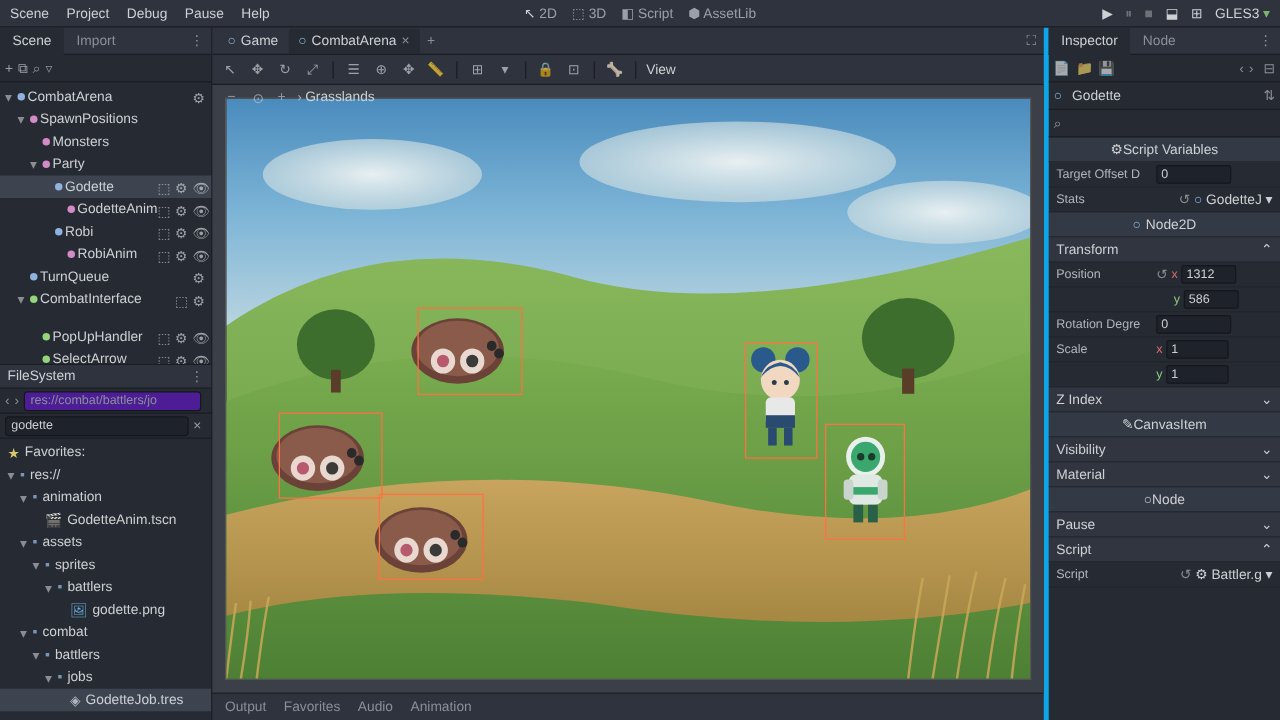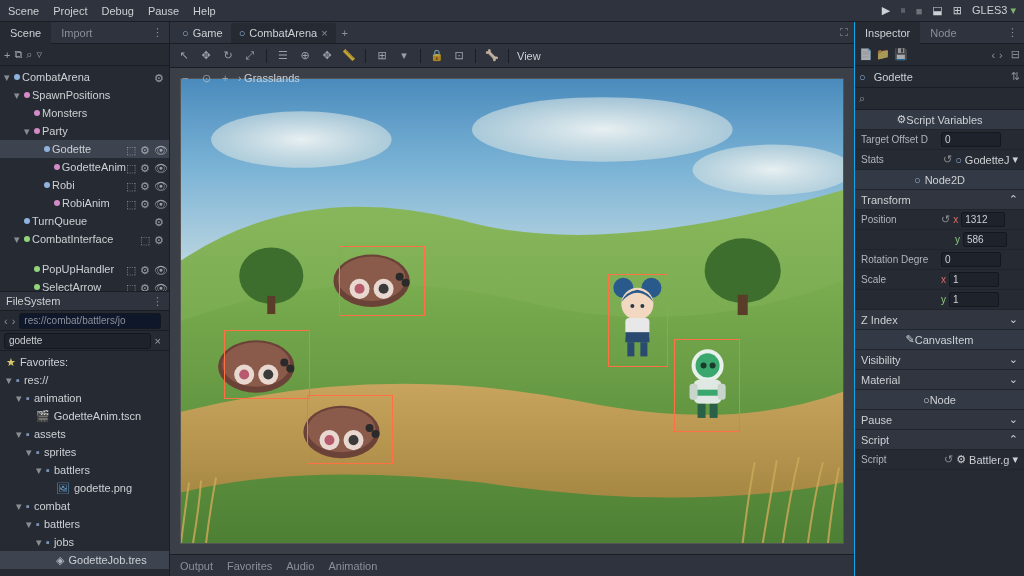--- a/index.html
+++ b/index.html
@@ -7,35 +7,35 @@
 .topbar{height:22px;background:#2e333d;display:flex;align-items:center;padding:0 8px;border-bottom:1px solid #1a1d23}
 .menu{display:flex;gap:14px}
 .menu span{cursor:pointer}
 .center-tabs{position:absolute;left:50%;transform:translateX(-50%);display:flex;gap:12px;align-items:center}
 .center-tabs span{cursor:pointer;color:#9aa0aa}
 .right-tools{margin-left:auto;display:flex;gap:10px;align-items:center}
 .right-tools .gles{color:#7fb36e}
 .main{flex:1;display:flex;overflow:hidden}
 .panel{background:#262b33;display:flex;flex-direction:column}
 .panel-left{width:170px;border-right:1px solid #1a1d23}
-.panel-right{width:170px;border-left:1px solid #0ea5e9}
+.panel-right{width:189px;border-left:4px solid #0ea5e9}
 .dock-tabs{height:22px;background:#2e333d;display:flex;align-items:center;border-bottom:1px solid #1a1d23}
 .dock-tab{padding:0 10px;height:22px;display:flex;align-items:center;cursor:pointer;color:#8a909a}
 .dock-tab.active{background:#262b33;color:#cdd0d4}
 .toolbar-row{height:22px;display:flex;align-items:center;gap:4px;padding:0 4px;border-bottom:1px solid #1a1d23}
 .filter-input{flex:1;background:#1e222a;border:1px solid #14171c;border-radius:3px;height:18px;padding:0 5px;color:#8a909a;font-size:10px}
 .tree{flex:1;overflow:auto;padding:2px 0}
 .tree-item{display:flex;align-items:center;height:18px;padding-right:4px;cursor:pointer;white-space:nowrap}
 .tree-item.sel{background:#3d4450}
 .tree-icons{margin-left:auto;display:flex;gap:3px;opacity:0.7}
 .ti{width:11px;height:11px;display:inline-block}
 .dot{width:6px;height:6px;border-radius:50%;margin-right:2px}
 .fs-header{height:20px;background:#2e333d;display:flex;align-items:center;padding:0 6px;border-top:1px solid #1a1d23;border-bottom:1px solid #1a1d23}
 .fs-path{height:20px;display:flex;align-items:center;padding:0 4px;gap:4px;border-bottom:1px solid #1a1d23}
-.fs-path input{flex:1;background:#0f172a;border:1px solid #14171c;border-radius:3px;height:16px;padding:0 4px;color:#8a909a;font-size:10px}
+.fs-path input{flex:1;background:#4c1d95;border:1px solid #14171c;border-radius:3px;height:16px;padding:0 4px;color:#8a909a;font-size:10px}
 .fs-search{height:20px;display:flex;align-items:center;padding:0 4px;border-bottom:1px solid #1a1d23}
 .fs-search input{flex:1;background:#1e222a;border:1px solid #14171c;border-radius:3px;height:16px;padding:0 4px;color:#cdd0d4;font-size:10px}
 .center{flex:1;display:flex;flex-direction:column;background:#262b33}
 .scene-tabs{height:22px;background:#2e333d;display:flex;align-items:center;border-bottom:1px solid #1a1d23;padding-left:4px}
 .scene-tab{padding:0 8px;height:20px;display:flex;align-items:center;gap:4px;cursor:pointer;color:#8a909a;border-radius:3px 3px 0 0}
 .scene-tab.active{background:#262b33;color:#cdd0d4}
 .scene-tab .close{opacity:0.6}
 .vp-toolbar{height:24px;background:#2e333d;display:flex;align-items:center;gap:6px;padding:0 6px;border-bottom:1px solid #1a1d23}
 .vp-toolbar .tb{width:16px;height:16px;cursor:pointer;opacity:0.7;display:flex;align-items:center;justify-content:center}
 .sep{width:1px;height:14px;background:#1a1d23;margin:0 2px}
@@ -62,20 +62,26 @@
 </head>
 <body>
 
 <div class="topbar">
   <div class="menu">
     <span>Scene</span>
     <span>Project</span>
     <span>Debug</span>
     <span>Pause</span>
     <span>Help</span>
+  </div>
+  <div class="center-tabs">
+    <span style="color:#cdd0d4">↖ <span>2D</span></span>
+    <span>⬚ <span>3D</span></span>
+    <span>◧ <span>Script</span></span>
+    <span>⬢ <span>AssetLib</span></span>
   </div>
   <div class="right-tools">
     <span>▶</span>
     <span style="opacity:.4">⏸</span>
     <span style="opacity:.4">■</span>
     <span>⬓</span>
     <span>⊞</span>
     <span class="gles"><span>GLES3</span> ▾</span>
   </div>
 </div>

